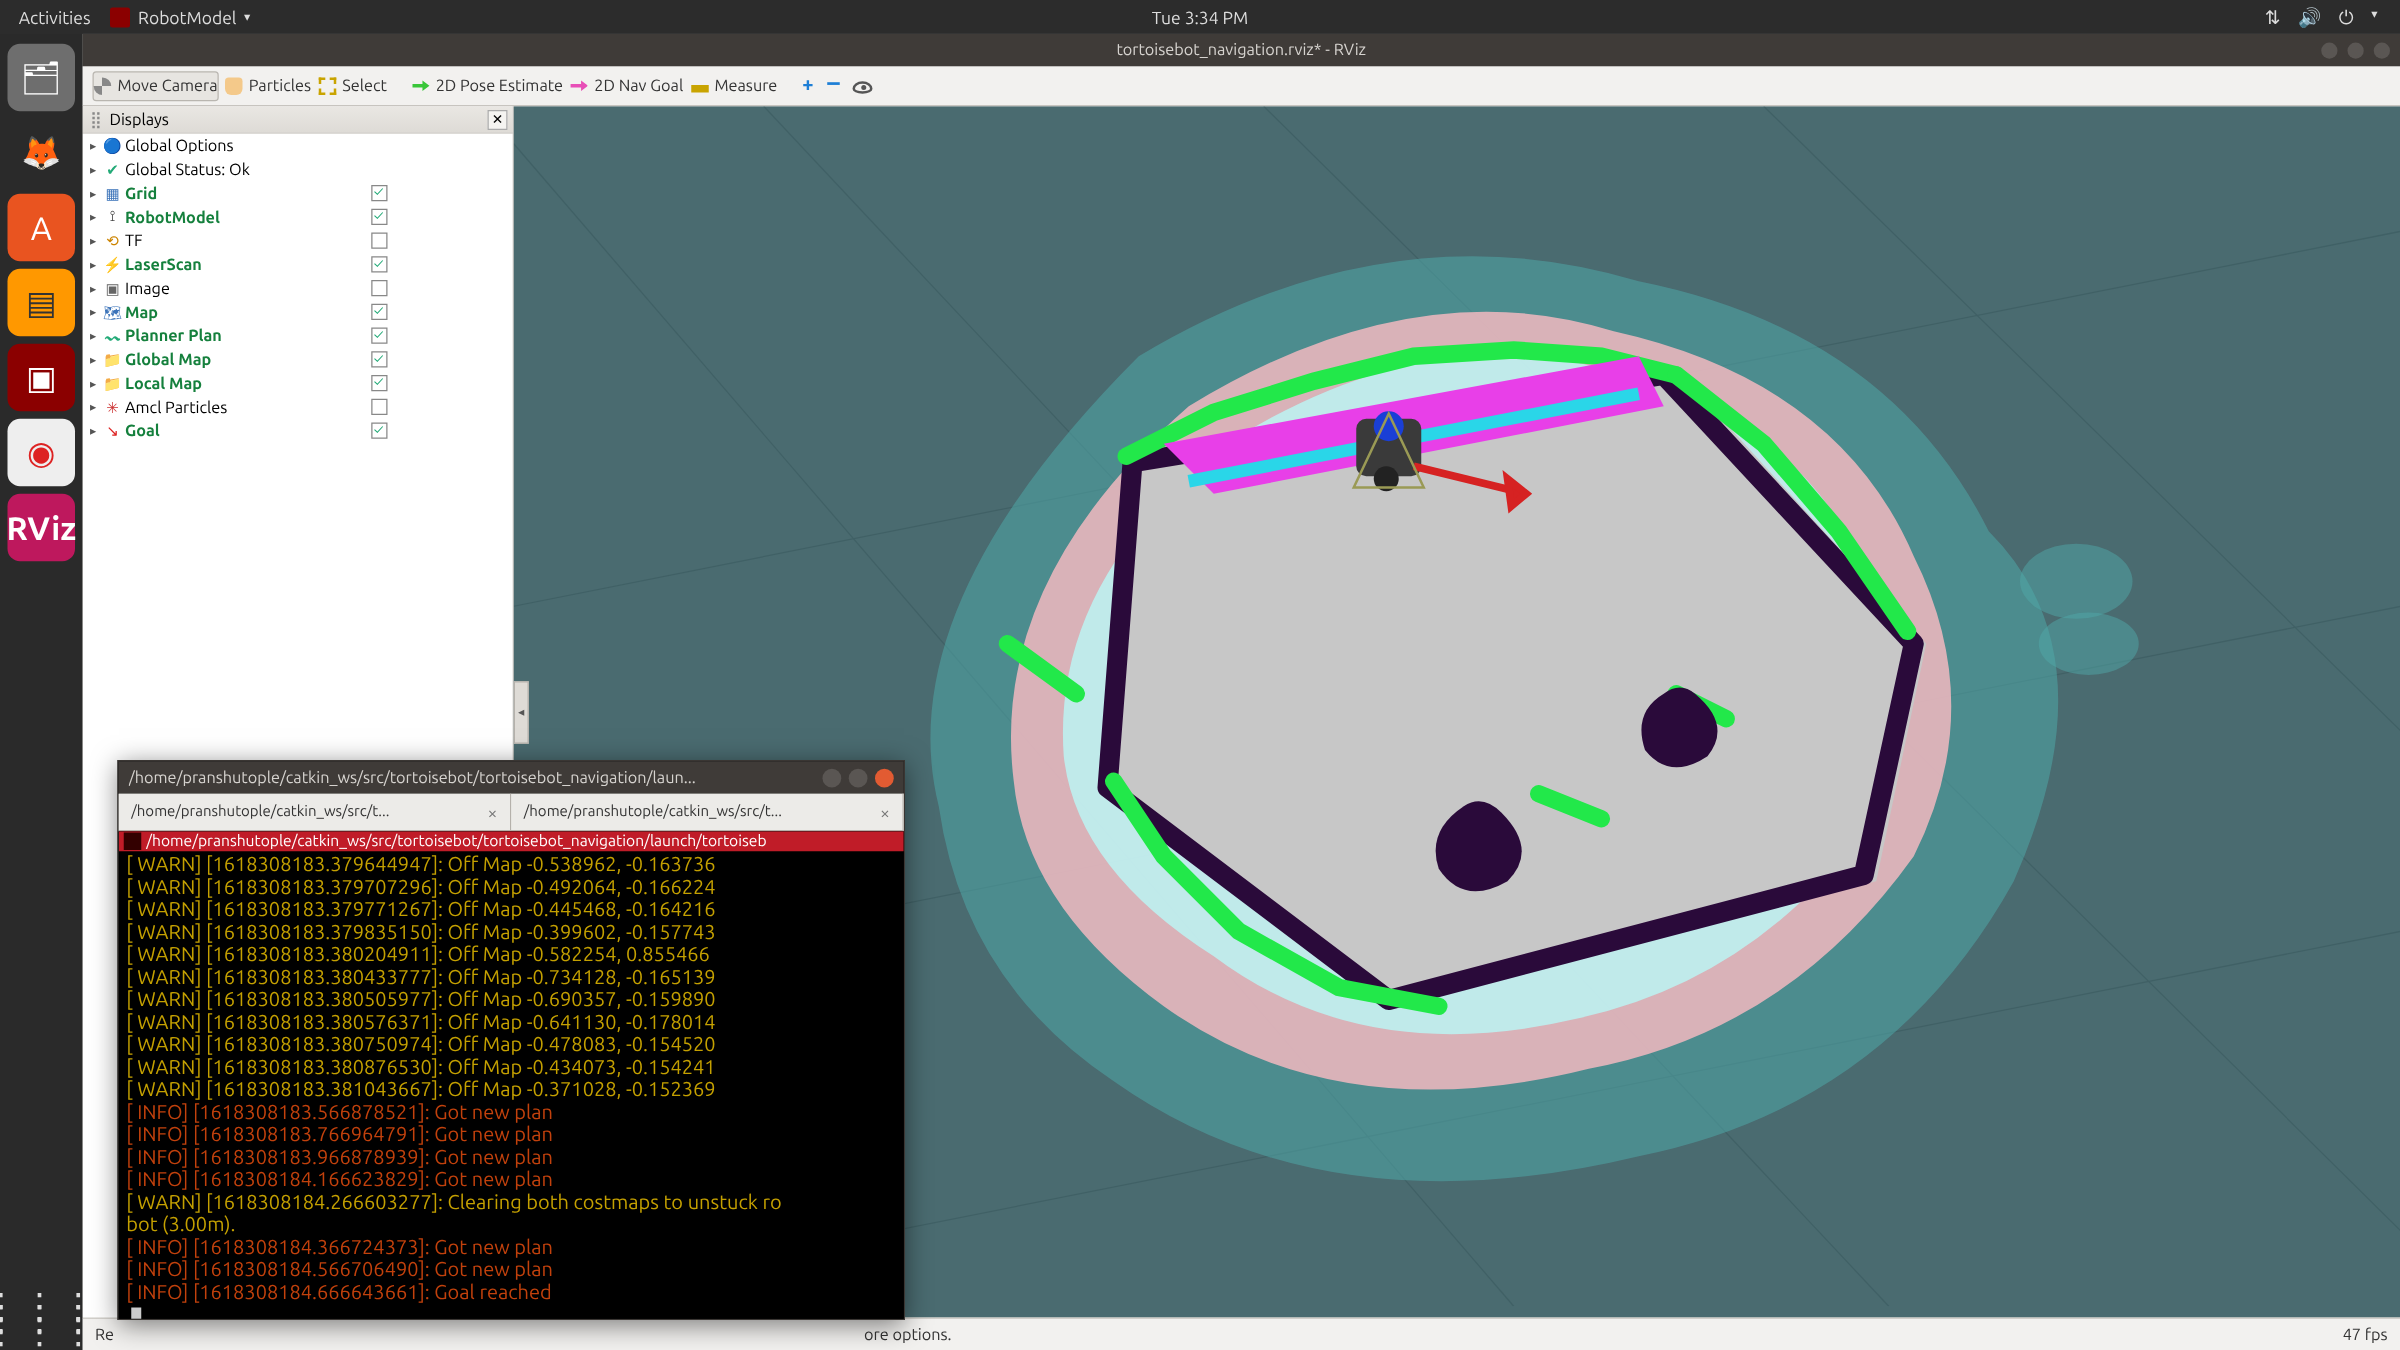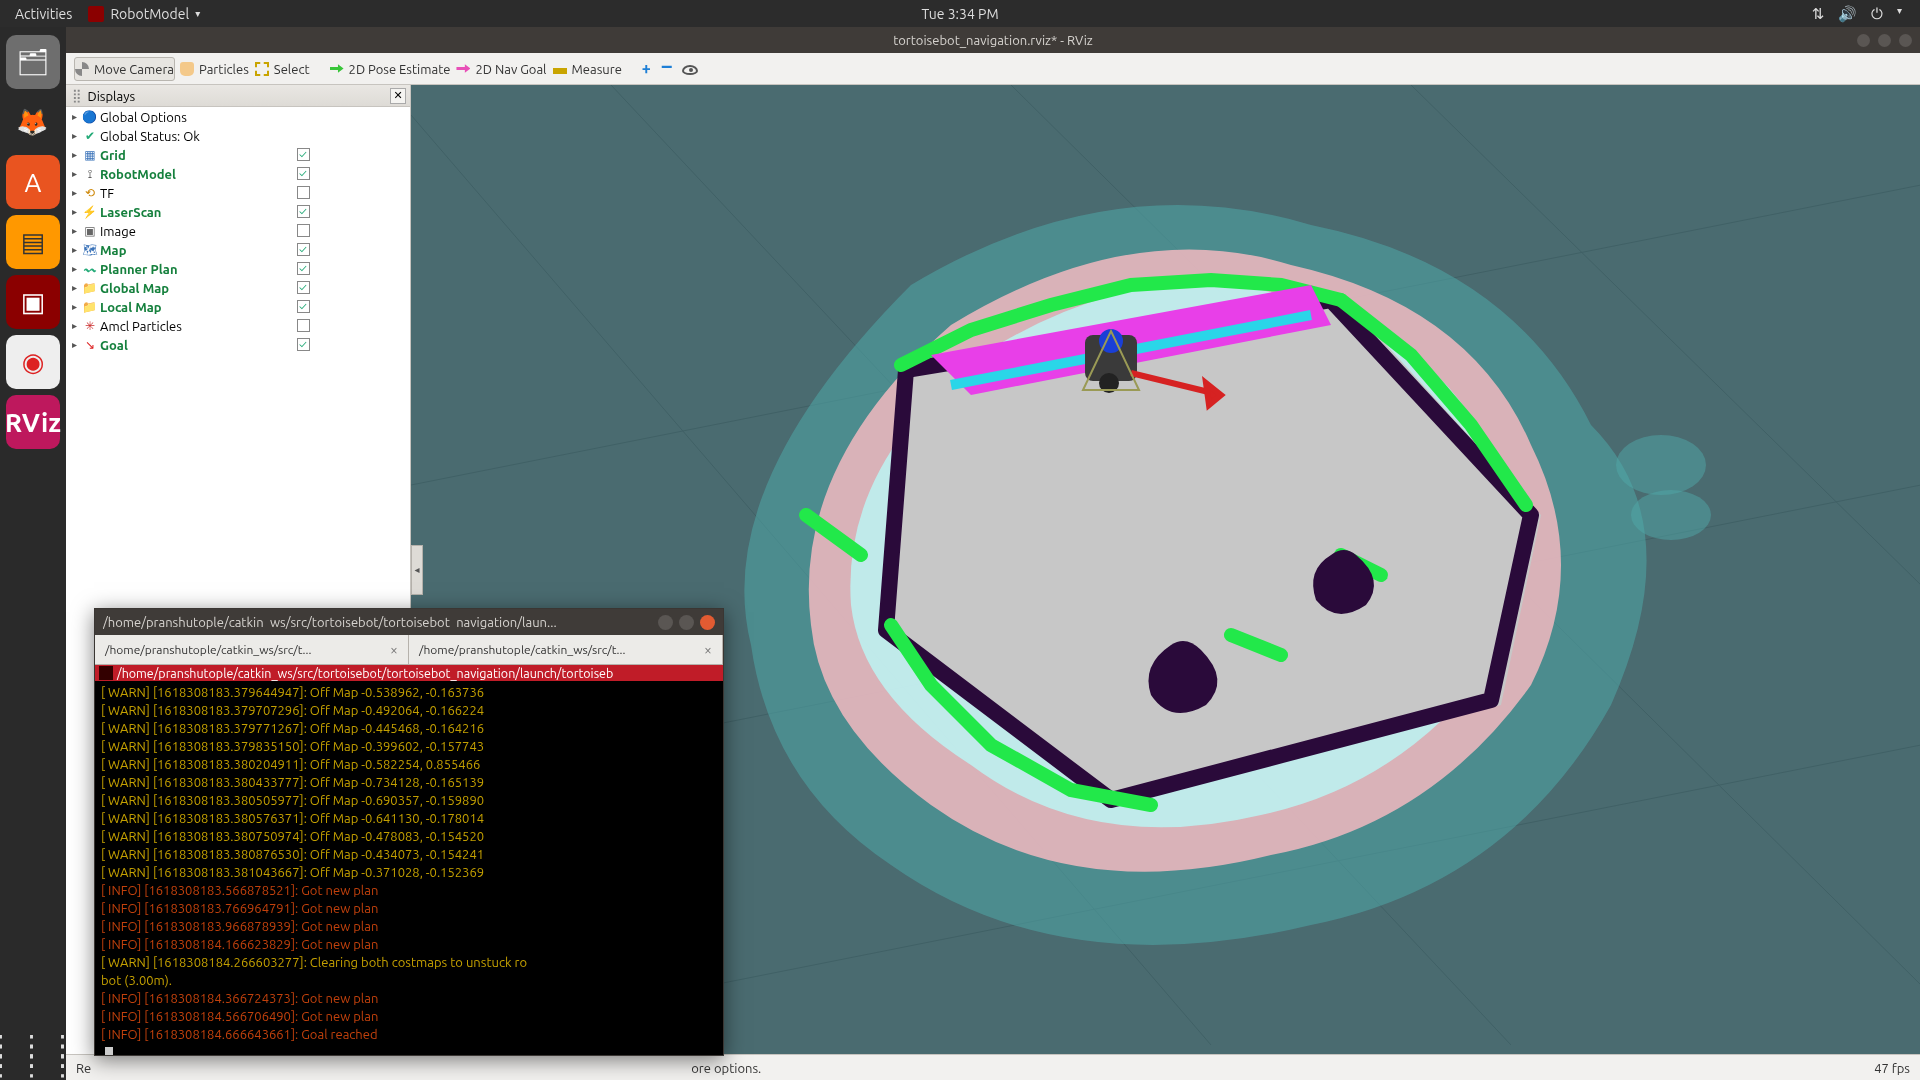--- a/index.html
+++ b/index.html
@@ -95,21 +95,21 @@
 .term-title .tbtn{width:15px;height:15px;border-radius:50%;margin-left:6px;}
 .tbtn.min{background:#5a5653;}
 .tbtn.max{background:#5a5653;}
 .tbtn.close{background:#e25b32;}
 .term-tabs{height:30px;background:#dcdad6;display:flex;border-bottom:1px solid #b5b1ab;}
 .term-tabs .ttab{flex:1;display:flex;align-items:center;padding:0 10px;font-size:12px;color:#333;border-right:1px solid #b5b1ab;background:#ecebe8;position:relative;}
 .term-tabs .ttab .tx{margin-left:auto;color:#777;font-size:14px;}
 .term-body{flex:1;background:#000;overflow:hidden;position:relative;}
 .term-path-bar{background:#c01c28;color:#fff;font-size:12.5px;padding:1px 4px;white-space:nowrap;overflow:hidden;display:flex;align-items:center;}
 .term-path-bar .redicon{width:14px;height:14px;background:#300;margin-right:4px;}
-.term-lines{padding:2px 6px;font-size:13px;line-height:18px;color:#aaa;white-space:pre;}
+.term-lines{padding:2px 6px;font-size:16px;line-height:18px;color:#aaa;white-space:pre;}
 .term-lines .warn{color:#c4a000;}
 .term-lines .info{color:#c2410c;}
 .term-cursor{display:inline-block;width:8px;height:14px;background:#ccc;margin-left:4px;vertical-align:middle;}
 </style>
 </head>
 <body>
 
 <div class="gnome-bar">
   <div class="left">
     <span>Activities</span>

